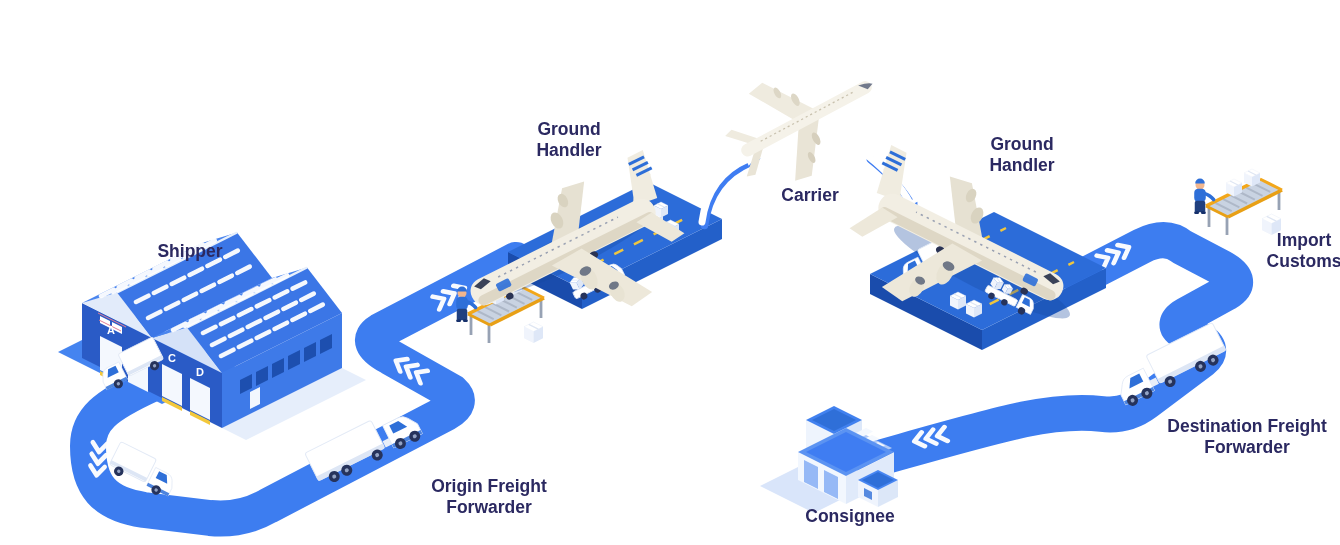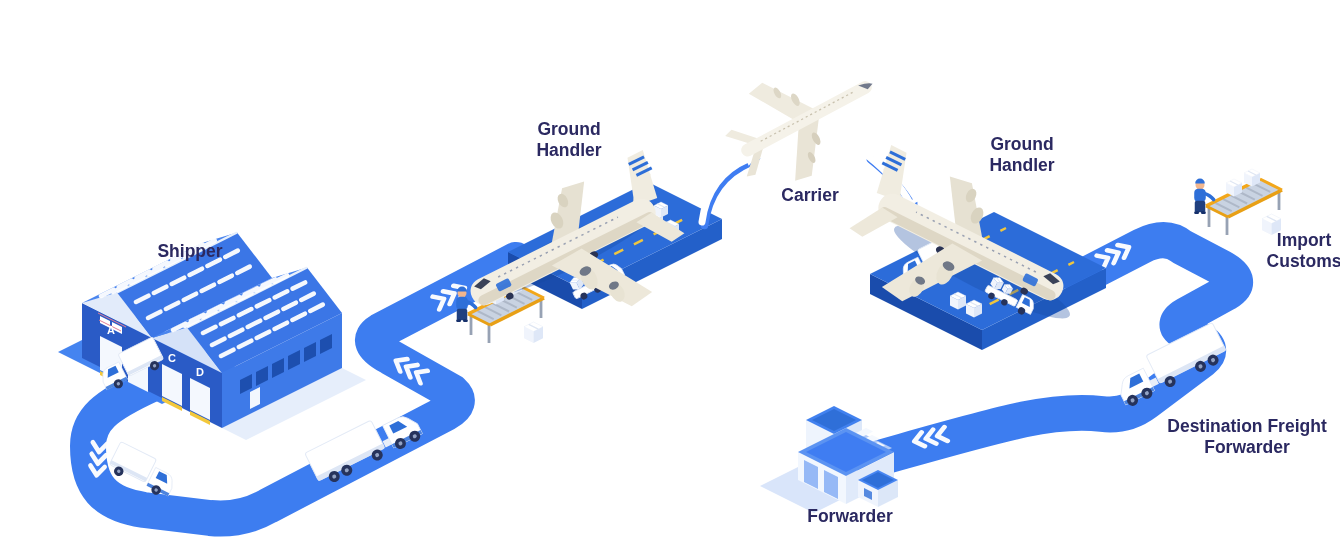--- a/index.html
+++ b/index.html
@@ -298,18 +298,19 @@
     <polygon points="858,480 878,490 878,507 858,497" fill="#EFF4FD"></polygon>
     <polygon points="878,490 898,480 898,497 878,507" fill="#DCE7F8"></polygon>
     <polygon points="858,480 878,470 898,480 878,490" fill="#4886F2"></polygon>
     <polygon points="862,480 878,472 894,480 878,488" fill="#2F6FD8"></polygon>
     <polygon points="864,488 872,492 872,500 864,496" fill="#2F6FD8" opacity="0.8"></polygon>
   </g>
 </svg>
 
 <div class="label" style="left:190px;top:251px;width:120px">Shipper</div>
 <div class="label" style="left:569px;top:140px;width:100px">Ground Handler</div>
+<div class="label" style="left:489px;top:497px;width:150px">Origin Freight Forwarder</div>
 <div class="label" style="left:810px;top:195px;width:100px">Carrier</div>
 <div class="label" style="left:1022px;top:155px;width:100px">Ground Handler</div>
 <div class="label" style="left:1304px;top:251px;width:96px">Import Customs</div>
 <div class="label" style="left:1247px;top:437px;width:190px">Destination Freight Forwarder</div>
-<div class="label" style="left:850px;top:516px;width:140px">Forwarder</div>
+<div class="label" style="left:850px;top:516px;width:140px">Consignee</div>
 </div>
 
 </body></html>

